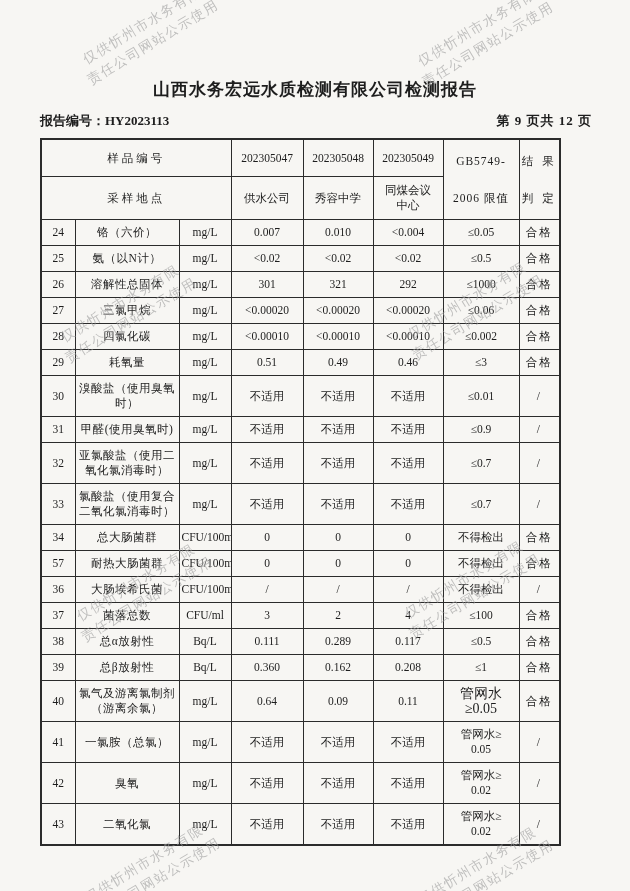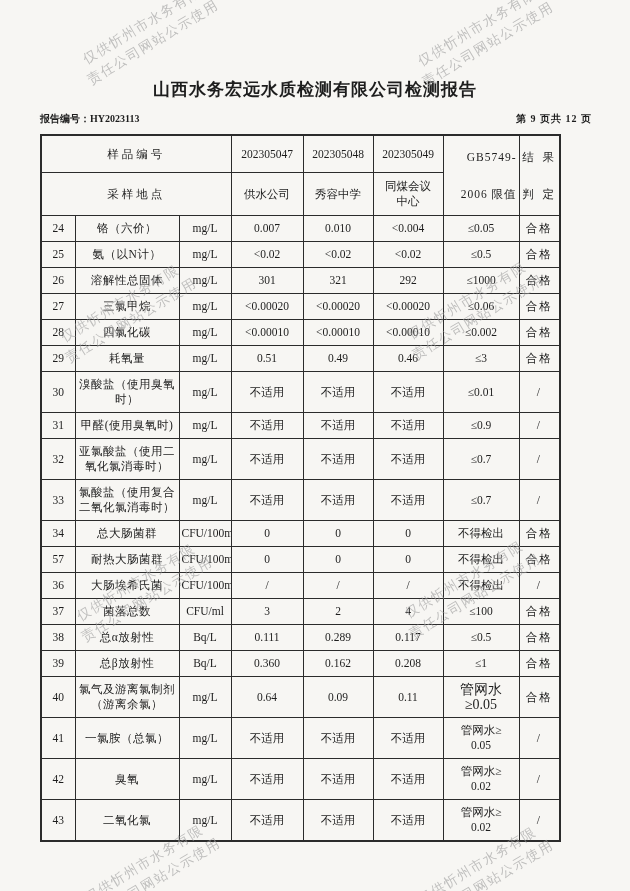--- a/index.html
+++ b/index.html
@@ -39,21 +39,21 @@
     text-align: center;
     font-size: 17px;
     font-weight: bold;
     letter-spacing: 1px;
     position: relative; z-index: 1;
   }
   .meta-row {
     display: flex;
     justify-content: space-between;
     margin: 11px 36px 0 40px;
-    font-size: 10px;
+    font-size: 13px;
     font-weight: bold;
     position: relative; z-index: 1;
   }
   .meta-row .page-info { margin-right: 2px; letter-spacing: 1px; margin-left: 12px; }
   
   table.results {
     border-collapse: collapse;
     table-layout: fixed;
     width: 519px;
     margin: 8px 0 0 40px;
@@ -72,21 +72,21 @@
     color: #1d1d1d;
     overflow: hidden;
   }
   th.ls3 { letter-spacing: 3px; font-family: Liberation Mono, monospace; }
   .pre { white-space: pre-line; }
   .stack {
     display: flex; flex-direction: column;
     justify-content: space-between;
     height: 52px; padding: 2px 0;
   }
-  .stack span { display: block; letter-spacing: 1px; text-align: right; }
+  .stack span { display: block; letter-spacing: 1px; }
   .stack.ls2 span { letter-spacing: 3px; }
   td.td-item {
     text-align: left;
     padding-left: 7px;
     font-size: 11px;
     letter-spacing: 0.5px;
   }
   td.td-unit { font-size: 10.5px; }
   td.unit-small { font-size: 8.5px; letter-spacing: 0; }
   td.td-limit { font-size: 11px; letter-spacing: 0; }

